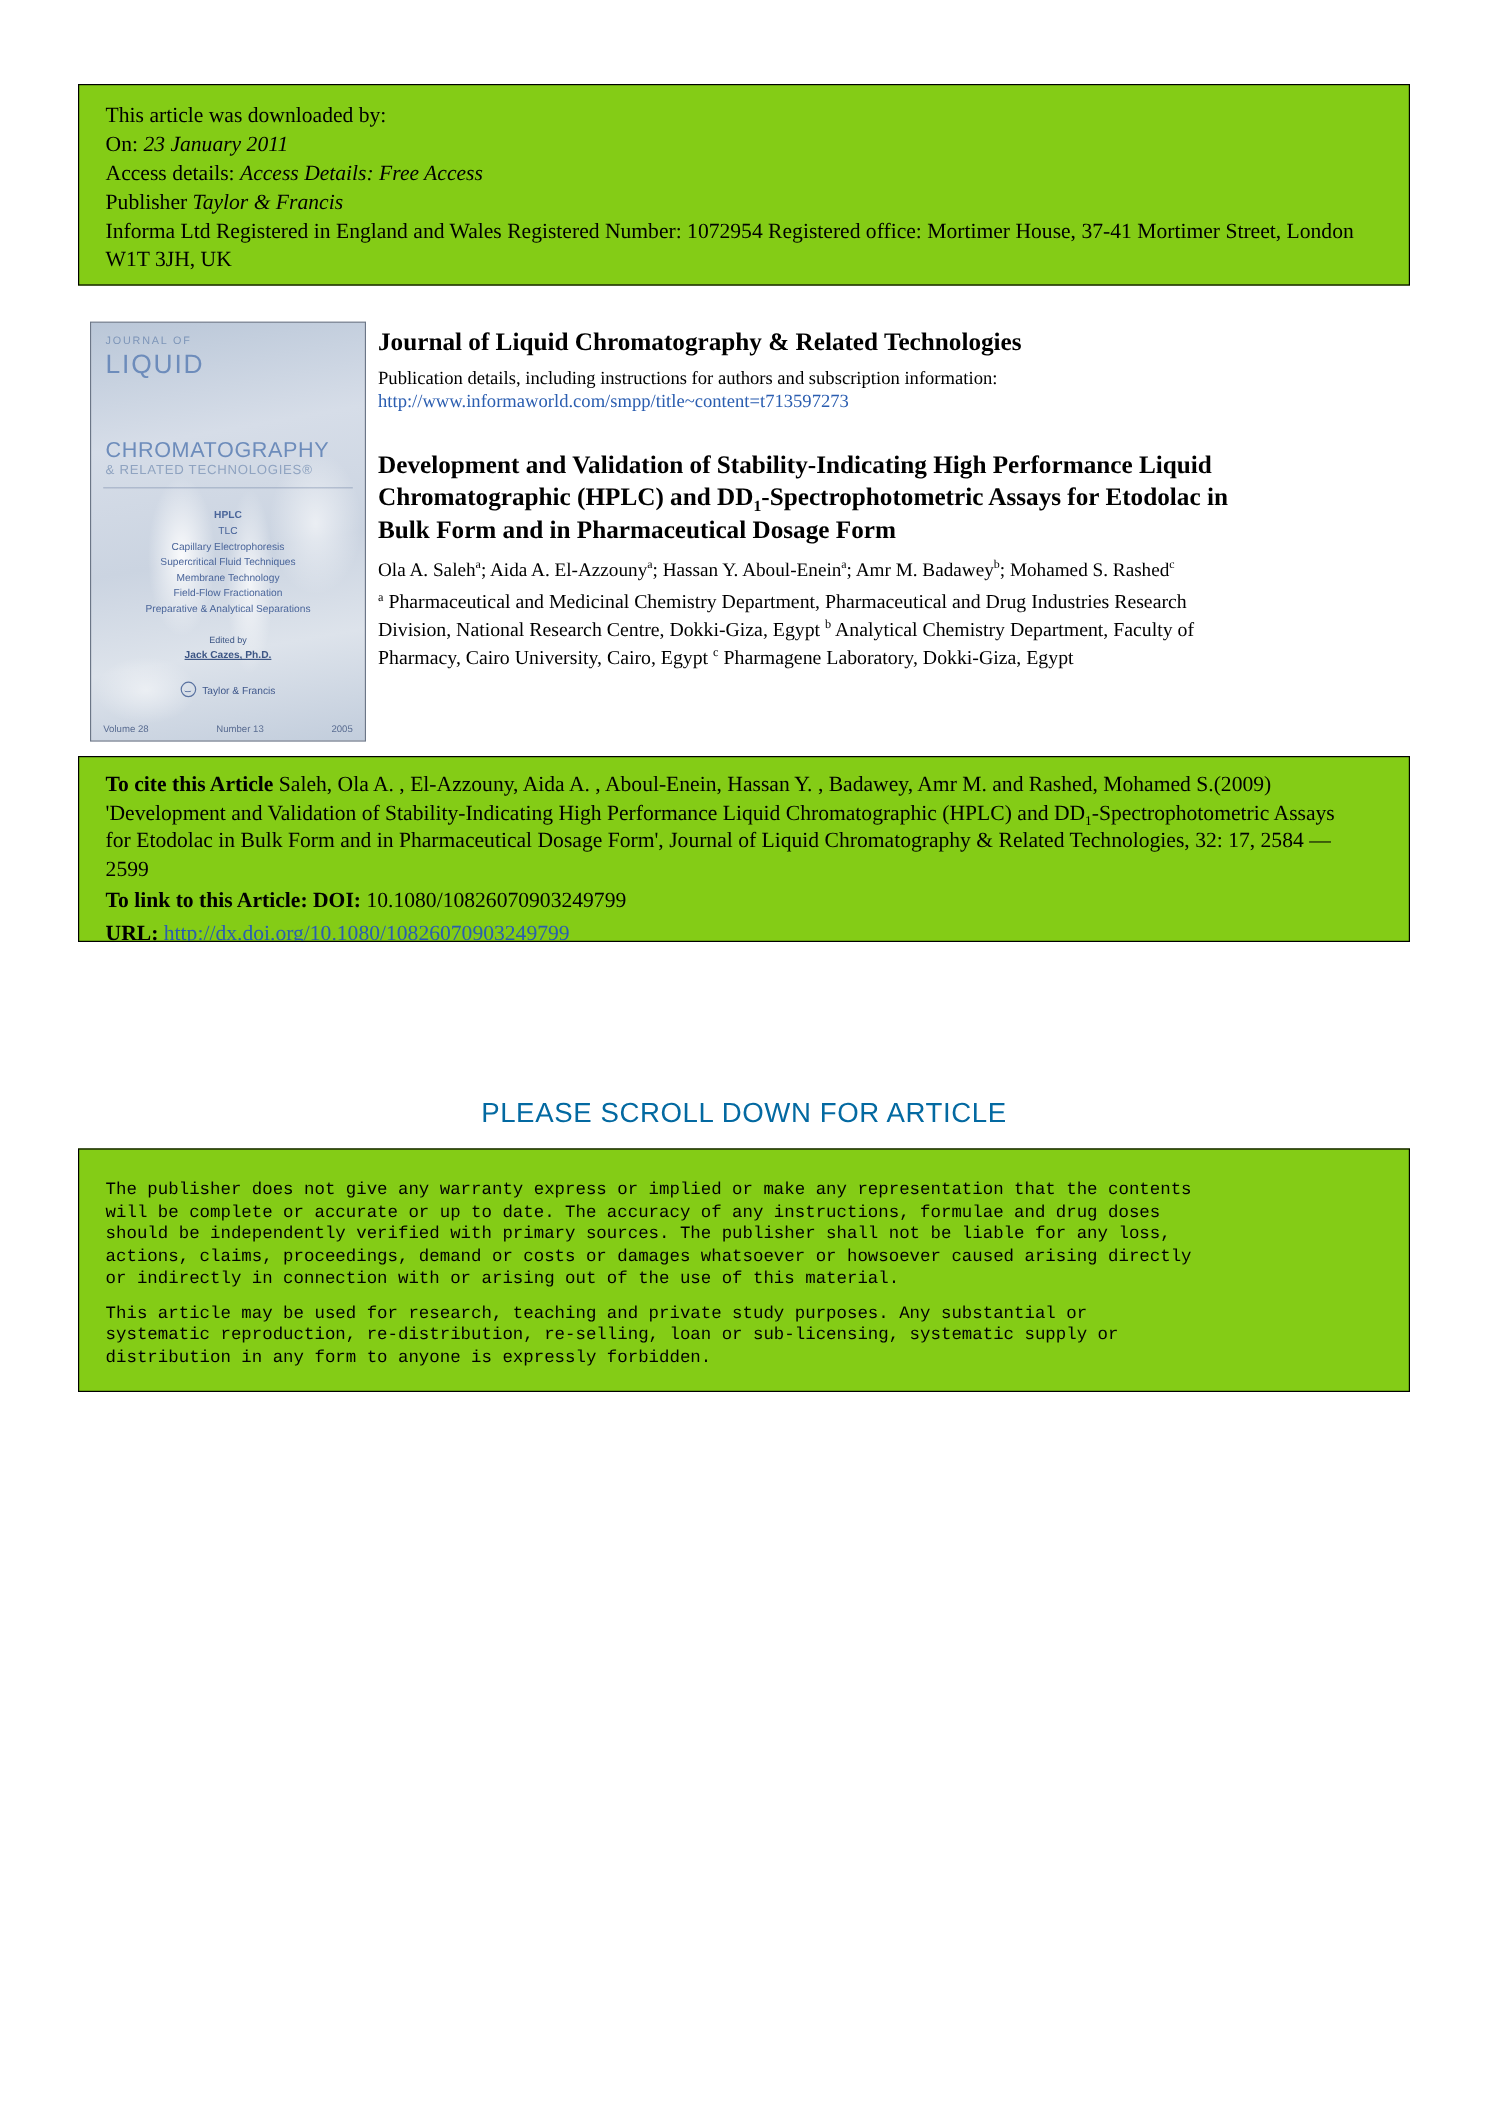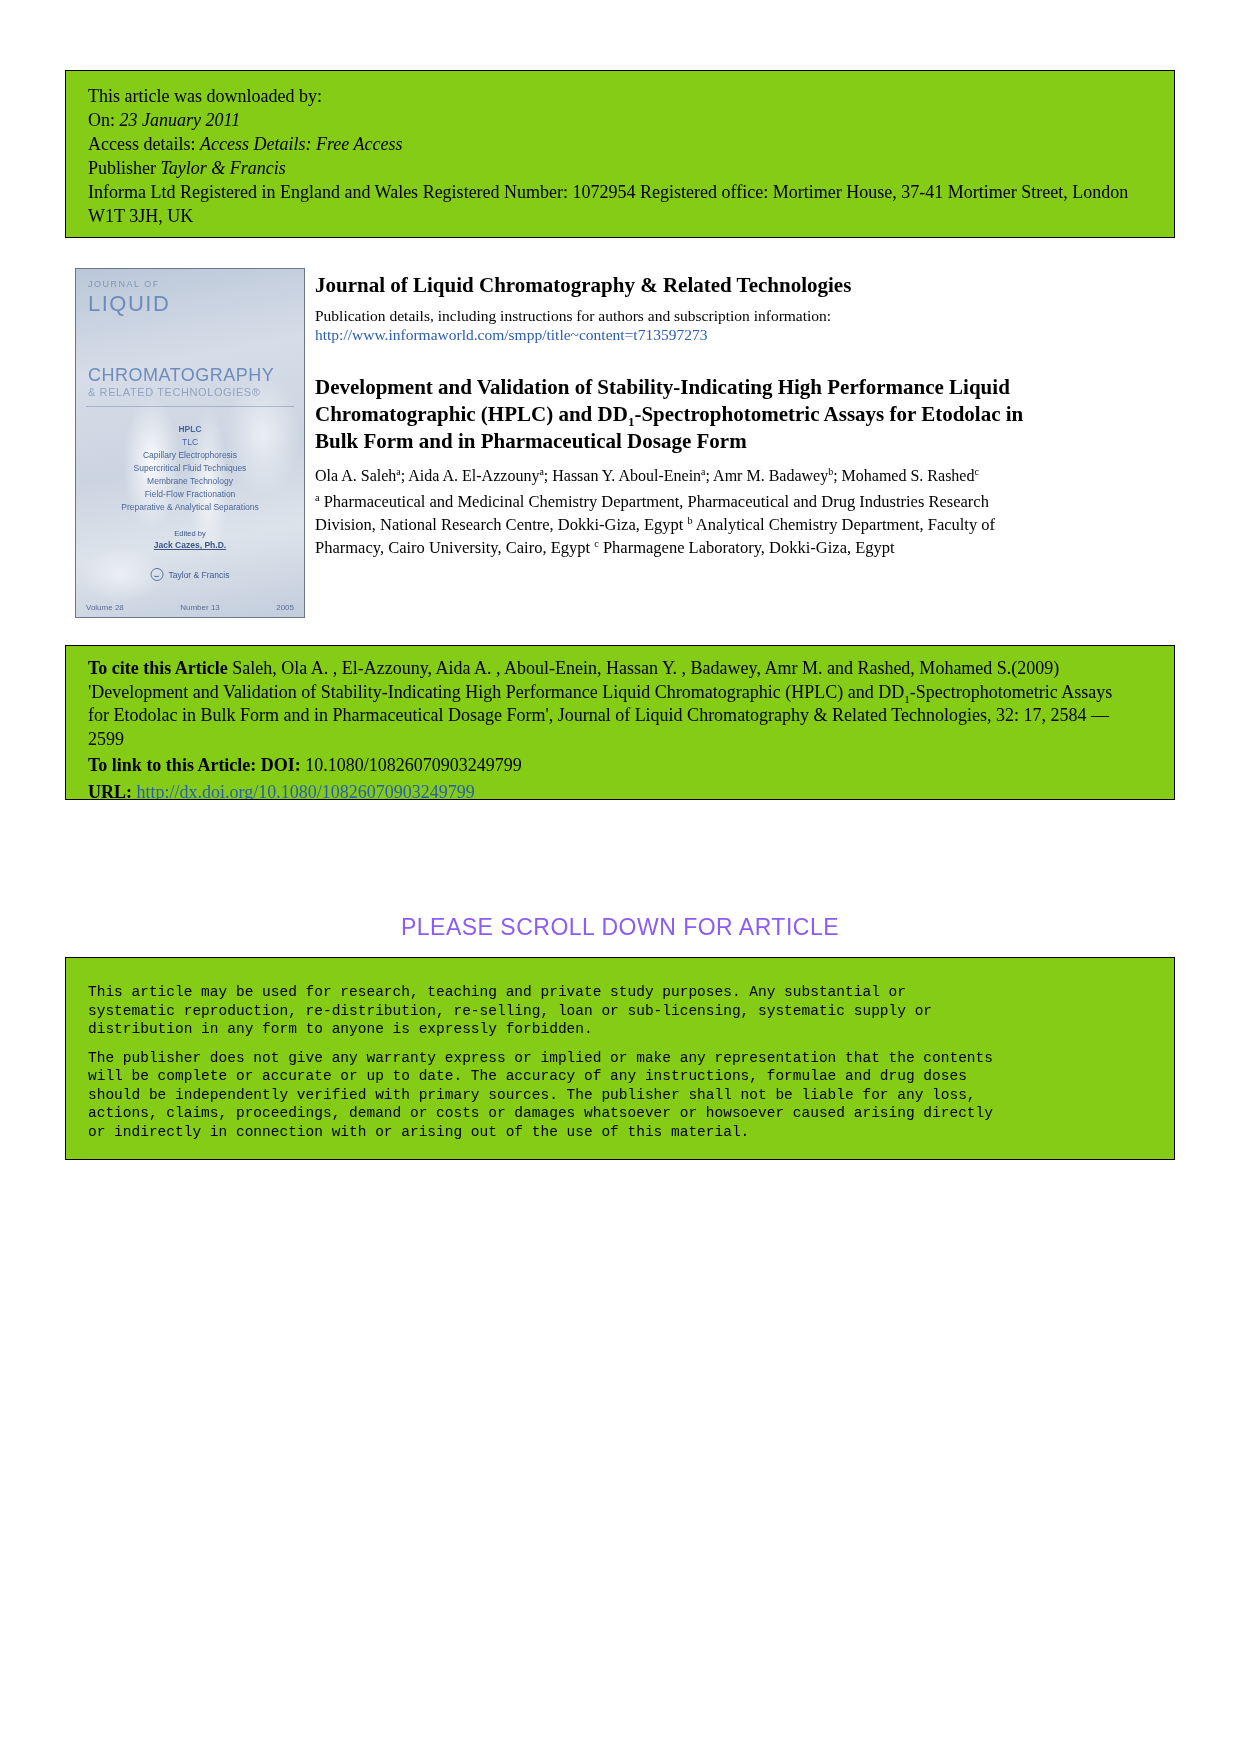--- a/index.html
+++ b/index.html
@@ -48,28 +48,28 @@
   .pub-details { font-size:15.5px; line-height:21px; margin-top:7px; }
   .journal-link { font-size:15.5px; }
   a.link, .link { color:var(--color-link, #2a5db0); text-decoration:none; cursor:pointer; }
   .article-title { margin-top:30px; font-size:21px; font-weight:bold; line-height:27px; }
   .authors { margin-top:10px; font-size:16px; line-height:22px; }
   .affiliations { margin-top:3px; font-size:16.5px; line-height:23px; }
   sup { font-size:62%; vertical-align:super; line-height:0; }
   sub { font-size:62%; vertical-align:sub; line-height:0; }
 
   
-  .cite-box { left:65px; top:645px; width:1110px; height:155px; padding:11px 40px 11px 22px; font-size:18px; line-height:23.5px; overflow:hidden; }
+  .cite-box { left:65px; top:630px; width:1110px; height:155px; padding:11px 40px 11px 22px; font-size:18px; line-height:23.5px; overflow:hidden; }
   .cite-box .bold { font-weight:bold; }
   .cite-line { margin-top:3px; }
 
   
   .scroll-notice {
     position:absolute; left:0; top:914px; width:1240px; text-align:center;
-    font-family:"Liberation Sans", sans-serif; font-size:23px; letter-spacing:0.5px; color:#8b5cf6;
+    font-family:"Liberation Sans", sans-serif; font-size:23px; letter-spacing:0.5px; color:#0369a1;
   }
 
   
   .terms-box {
     left:65px; top:957px; width:1110px; height:203px; padding:15px 22px;
     font-family:"Liberation Mono", monospace; font-size:14.5px; line-height:18.5px; overflow:hidden;
   }
   .terms-para { white-space:pre-line; margin-top:10px; }
 </style>
 </head>
@@ -131,23 +131,23 @@
 
   <section class="box cite-box">
     <p><span class="bold">To cite this Article</span><span> Saleh, Ola A. , El-Azzouny, Aida A. , Aboul-Enein, Hassan Y. , Badawey, Amr M. and Rashed, Mohamed S.(2009) 'Development and Validation of Stability-Indicating High Performance Liquid Chromatographic (HPLC) and DD</span><sub>1</sub><span>-Spectrophotometric Assays for Etodolac in Bulk Form and in Pharmaceutical Dosage Form', Journal of Liquid Chromatography &amp; Related Technologies, 32: 17, 2584 — 2599</span></p>
     <p class="cite-line"><span class="bold">To link to this Article: DOI: </span><span>10.1080/10826070903249799</span></p>
     <p class="cite-line"><span class="bold">URL: </span><a class="link">http://dx.doi.org/10.1080/10826070903249799</a></p>
   </section>
 
   <div class="scroll-notice">PLEASE SCROLL DOWN FOR ARTICLE</div>
 
   <section class="box terms-box">
-    <p class="terms-para">This article may be used for research, teaching and private study purposes. Any substantial or
-systematic reproduction, re-distribution, re-selling, loan or sub-licensing, systematic supply or
-distribution in any form to anyone is expressly forbidden.</p>
     <p class="terms-para">The publisher does not give any warranty express or implied or make any representation that the contents
 will be complete or accurate or up to date. The accuracy of any instructions, formulae and drug doses
 should be independently verified with primary sources. The publisher shall not be liable for any loss,
 actions, claims, proceedings, demand or costs or damages whatsoever or howsoever caused arising directly
 or indirectly in connection with or arising out of the use of this material.</p>
+    <p class="terms-para">This article may be used for research, teaching and private study purposes. Any substantial or
+systematic reproduction, re-distribution, re-selling, loan or sub-licensing, systematic supply or
+distribution in any form to anyone is expressly forbidden.</p>
   </section>
 
 </div>
 
 </body></html>

